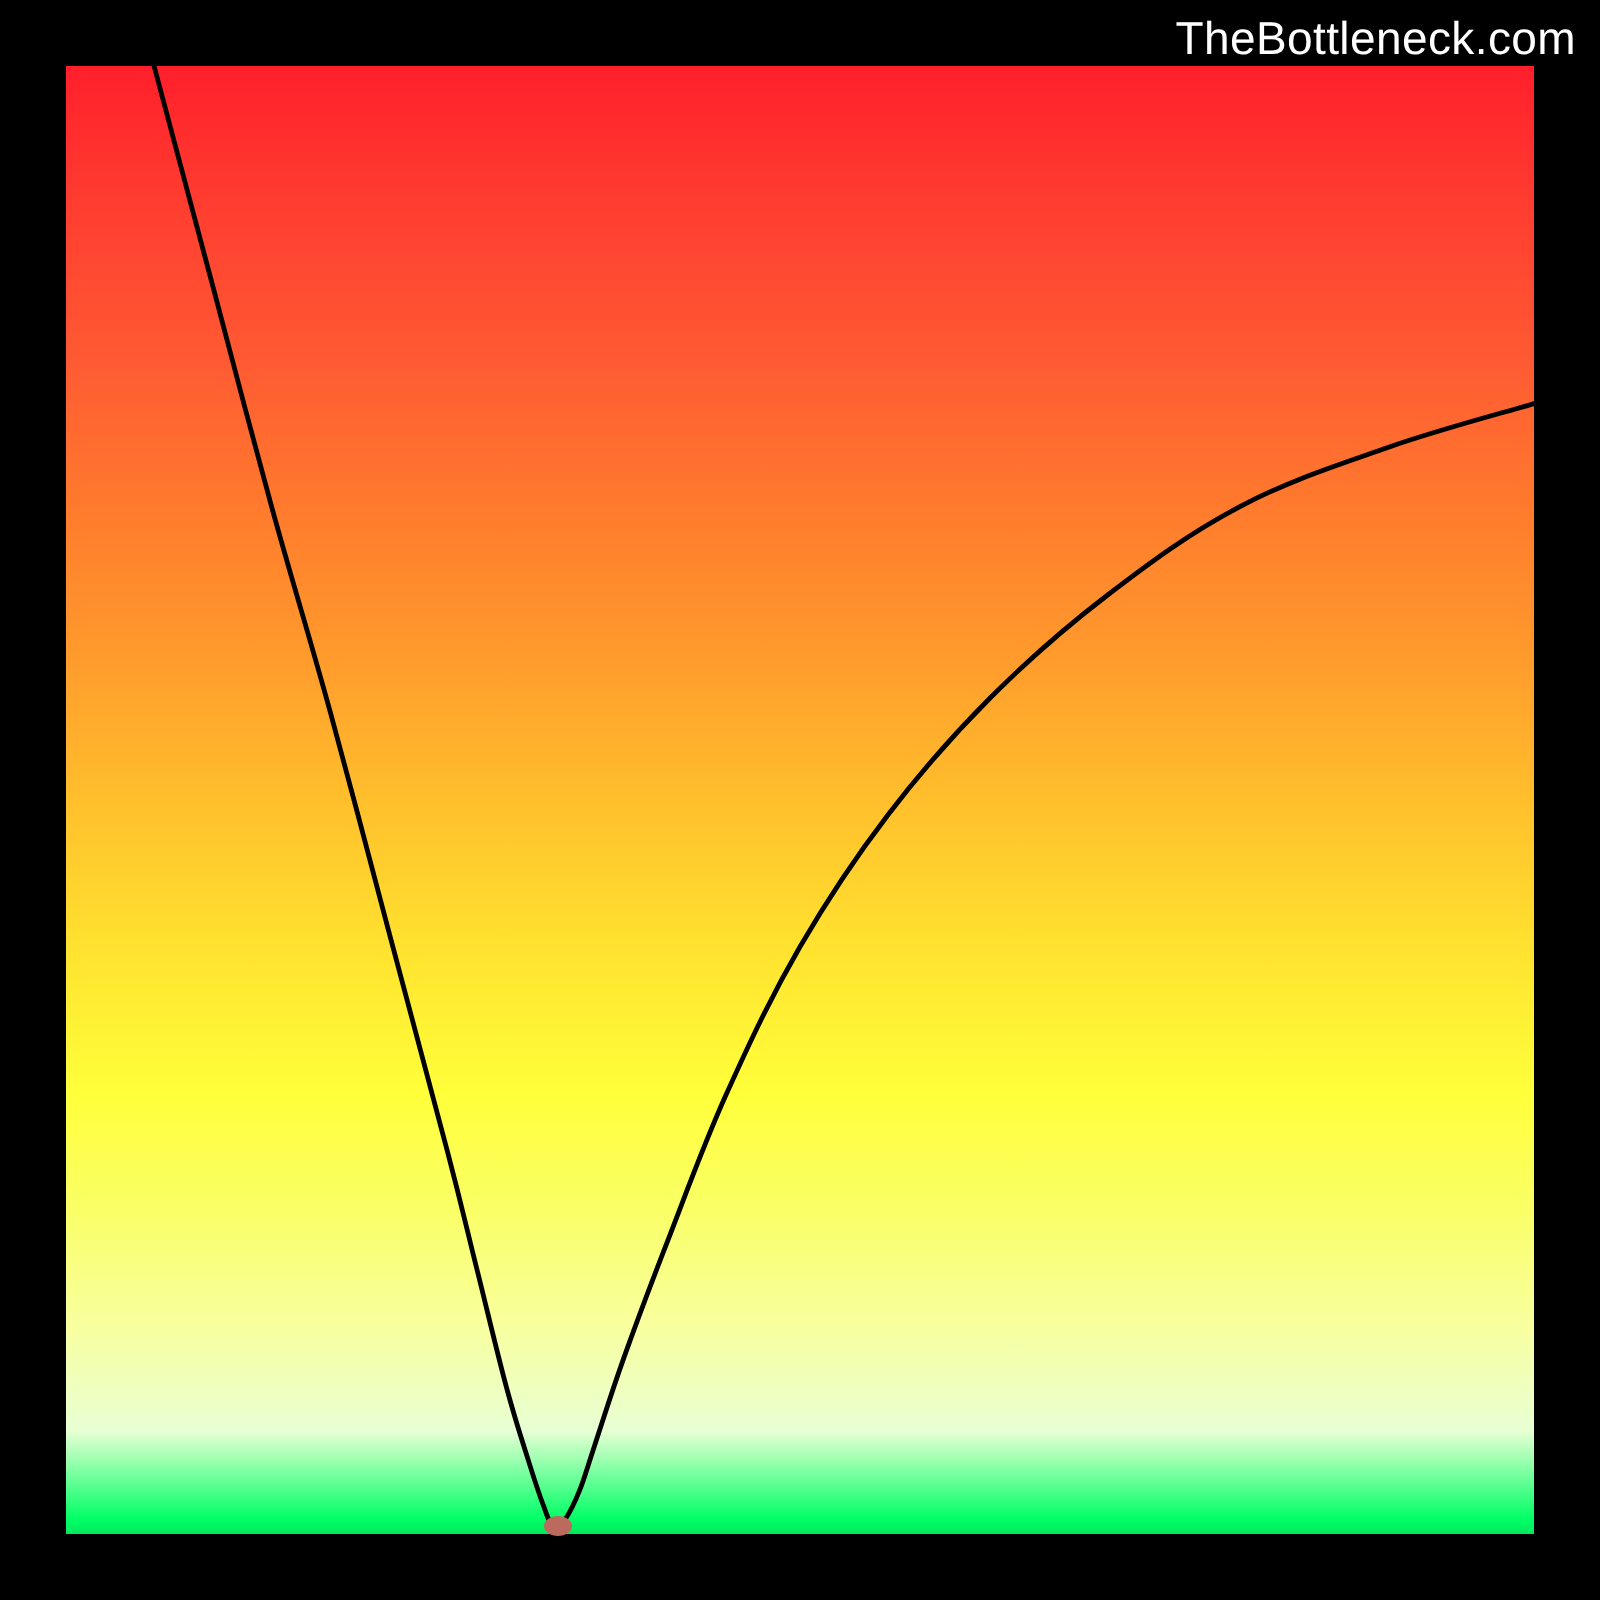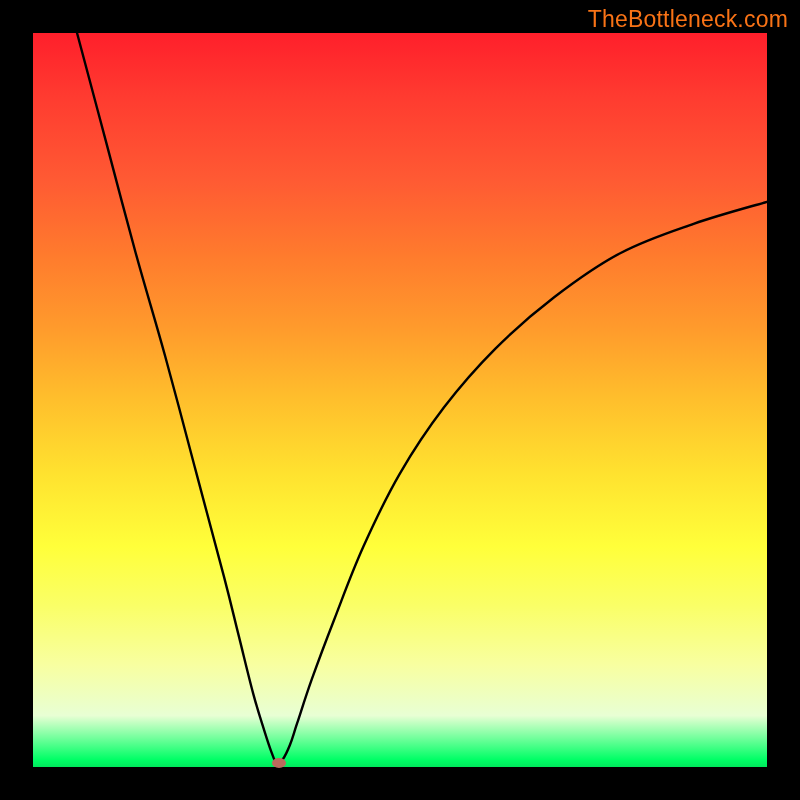--- a/index.html
+++ b/index.html
@@ -37,21 +37,21 @@
       #f8ffa0 86%,
       #e8ffd4 93%,
       #00ff66 99%,
       #00e85c 100%
     );
   }
   .watermark {
     position: absolute;
     top: 6px;
     right: 12px;
-    color: #f97316;
+    color: #ffffff;
     font-size: 23px;
     font-weight: 500;
     letter-spacing: 0.2px;
     user-select: none;
   }
   svg.curve {
     position: absolute;
     left: 0;
     top: 0;
     width: 734px;

